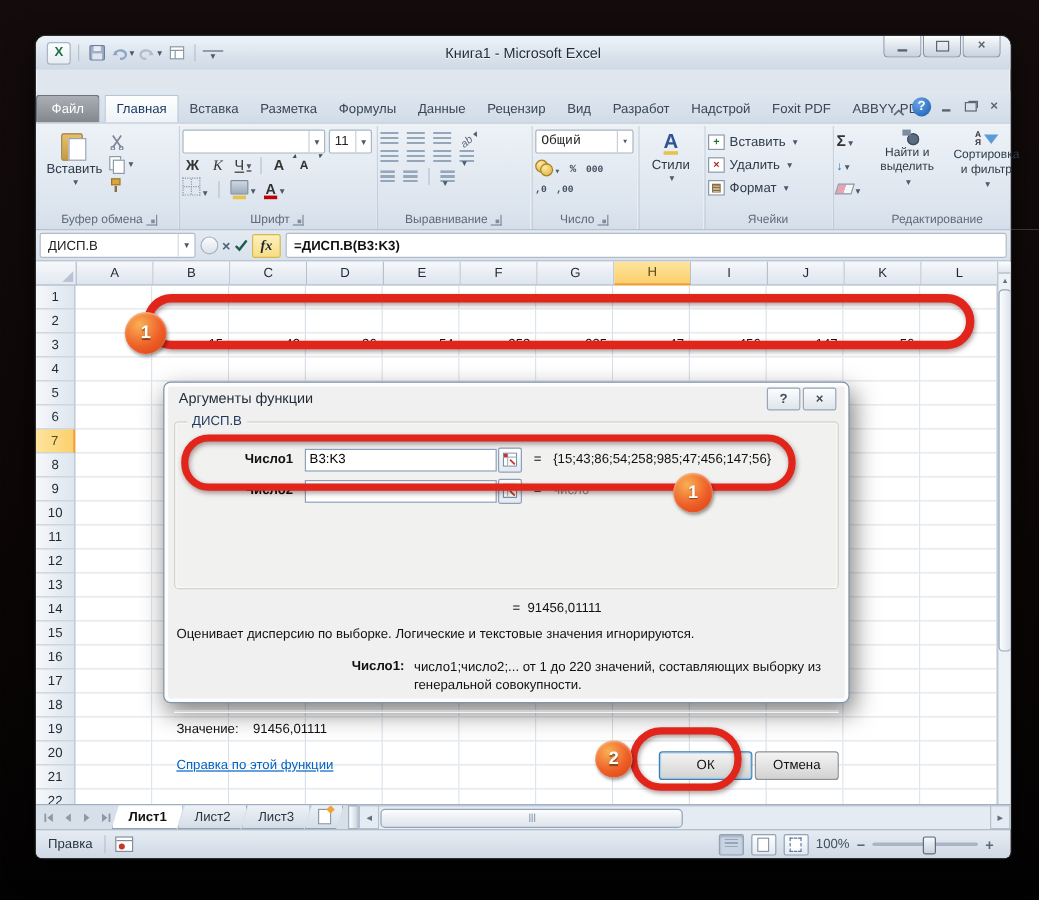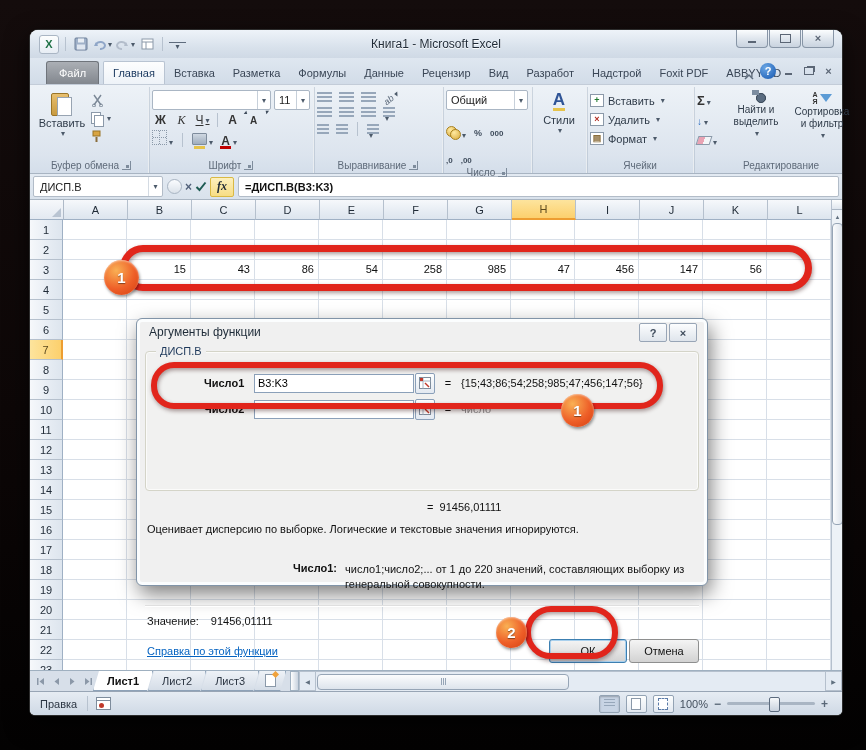--- a/index.html
+++ b/index.html
@@ -20,21 +20,21 @@
   .title-text{position:absolute;left:0;right:0;text-align:center;font-size:12px;color:#1f2a36;
     text-shadow:0 1px 0 rgba(255,255,255,.9);}
   .winbtns{position:absolute;right:8px;top:0;display:flex;}
   .wbtn{width:30px;height:17px;margin-left:1px;border:1px solid #8795a6;border-top:none;border-radius:0 0 4px 4px;
     background:linear-gradient(#fbfdfe,#dde4ec 55%,#c9d3df);display:flex;align-items:center;justify-content:center;color:#5b6675;}
   .g-minbar{width:8px;height:2px;background:#5b6675;margin-top:6px;}
   .g-maxbox{width:9px;height:7px;border:1px solid #5b6675;}
   .g-x{font-size:11px;font-weight:bold;line-height:1;}
   
   .tabstrip{position:relative;height:26px;flex:none;background:linear-gradient(#dfe7f0,#d2dce8);
-    display:flex;align-items:flex-end;padding-left:16px;border-bottom:1px solid #c3ccd8;}
+    display:flex;align-items:flex-end;padding-left:0;border-bottom:1px solid #c3ccd8;margin-top:18px;}
   .filetab{height:22px;padding:0 12px;margin-right:4px;border-radius:3px 3px 0 0;
     background:linear-gradient(#abafb5,#82878e);color:#fff;font-size:11px;display:flex;align-items:center;
     border:1px solid #6f747b;border-bottom:none;}
   .rtabs{display:flex;height:23px;}
   .rtab{padding:0 9px;font-size:11px;color:#39parent4656;color:#3a4656;display:flex;align-items:center;cursor:default;}
   .rtab.active{background:linear-gradient(#fdfefe,#eef3f8);border:1px solid #b9c4d2;border-bottom:none;
     border-radius:2px 2px 0 0;color:#17365d;}
   .striptools{position:absolute;right:6px;top:5px;display:flex;align-items:center;gap:5px;}
   .caret-ico{width:12px;height:8px;}
   .helpq{width:16px;height:16px;border-radius:50%;background:radial-gradient(circle at 35% 30%,#6aa6e4,#2f6fc0 70%,#1d55a0);
@@ -198,21 +198,21 @@
   .arglabel{width:50px;font-weight:bold;flex:none;}
   .arginput{width:152px;height:17px;flex:none;border:1px solid #8ba0b9;background:#fff;font-size:11px;
     font-family:"Liberation Sans",sans-serif;padding:0 3px;}
   .rangebtn{width:18px;height:19px;flex:none;margin-left:1px;border:1px solid #8ba0b9;border-radius:2px;
     background:linear-gradient(#fdfefe,#e3e9f1);display:flex;align-items:center;justify-content:center;}
   .argeq{width:26px;text-align:center;flex:none;}
   .argres{flex:1;white-space:nowrap;overflow:hidden;}
   .argres.gray{color:#8b8b8b;}
   .dlg-resline{margin:10px 0 0 290px;}
   .dlg-desc{margin:10px 10px 0 10px;}
-  .dlg-help{display:flex;margin:27px 0 0 0;}
+  .dlg-help{display:flex;margin:14px 0 0 0;}
   .dlg-help .hlab{width:200px;flex:none;text-align:right;font-weight:bold;padding-right:8px;}
   .dlg-help .htxt{width:340px;line-height:15px;}
   .dlg-sep{margin:13px 8px 0 8px;border-top:1px solid #dfdfdf;box-shadow:0 1px 0 #fff;}
   .dlg-val{display:flex;gap:12px;margin:9px 0 0 10px;}
   .dlg-bottom{display:flex;align-items:center;margin:12px 8px 0 10px;}
   .dlg-link{color:#0563c1;text-decoration:underline;}
   .dlg-btns{margin-left:auto;display:flex;gap:2px;}
   .dbtn{width:76px;height:22px;border:1px solid #8e8f8f;border-radius:3px;background:linear-gradient(#f4f4f4,#e0e0e0 60%,#d2d2d2);
     display:flex;align-items:center;justify-content:center;font-size:11px;color:#111;}
   .dbtn.focus{width:76px;border:1px solid #3c7fb1;box-shadow:inset 0 0 0 1px #a9d0ed;}
@@ -413,21 +413,21 @@
             <span class="bars sm dd"></span>
           </div>
         </div>
         <div class="rgl">
             <span>Выравнивание</span>
             <span class="launcher"></span>
           </div>
       </div>
 
       <div class="rgroup" style="width:82px">
-        <div class="rgc" style="flex-direction:column;gap:14px;padding-top:2px;">
+        <div class="rgc" style="flex-direction:column;gap:4px;padding-top:2px;font-family:Liberation Mono, monospace;">
           <span class="fcombo">
               <span class="val">Общий</span>
               <span class="cmb-dd ddonly"></span>
             </span>
           <div style="display:flex;align-items:center;gap:8px;">
             <span class="dd"><span class="coin-ico" style="display:inline-block"><i></i><i></i></span></span>
             <span class="smalltxt">%</span>
             <span class="tinytxt">000</span>
           </div>
           <div style="display:flex;align-items:center;gap:8px;">

